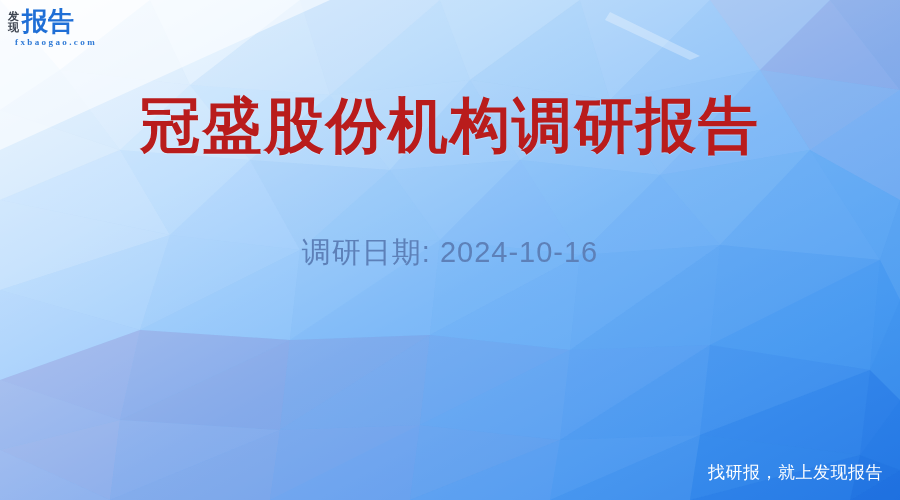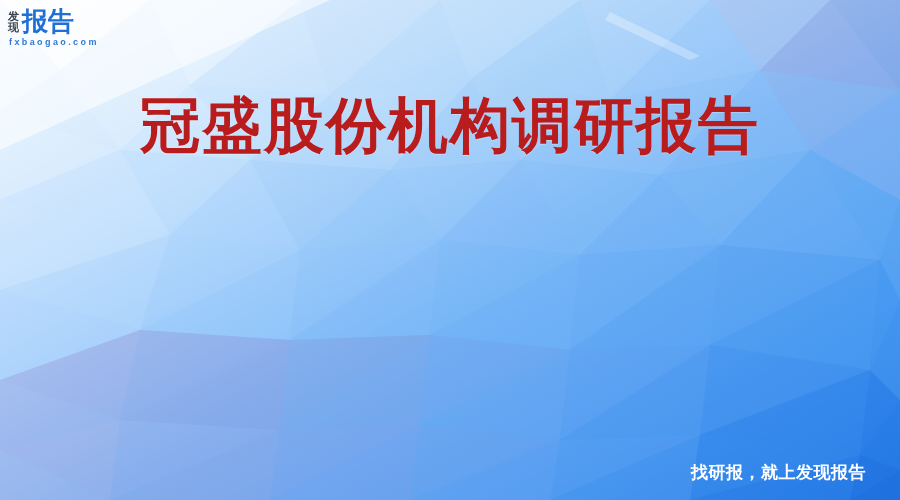--- a/index.html
+++ b/index.html
@@ -54,26 +54,26 @@
   .logo-main {
     font-size: 26px;
     font-weight: 700;
     color: #1f6fd6;
     letter-spacing: 0px;
     line-height: 1;
     font-family: "Liberation Sans", "DejaVu Sans", sans-serif;
   }
   .logo-domain {
     margin-top: 3px;
-    margin-left: 1px;
+    margin-left: 7px;
     font-size: 9px;
     font-weight: 700;
     color: #2f7ad6;
     letter-spacing: 2.4px;
-    font-family: Liberation Sans, sans-serif;
+    font-family: Liberation Serif, serif;
   }
   .title {
     position: absolute;
     left: 0;
     right: 0;
     top: 86px;
     text-align: center;
     font-size: 60px;
     font-weight: 700;
     color: #b91c1c;
@@ -88,24 +88,24 @@
     top: 233px;
     text-align: center;
     font-size: 29px;
     font-weight: 400;
     color: #5d80b8;
     letter-spacing: 1px;
     z-index: 5;
   }
   .tagline {
     position: absolute;
-    right: 34px;
+    right: 17px;
     bottom: 16px;
     font-size: 17px;
-    font-weight: 700;
+    font-weight: 400;
     color: #ffffff;
     letter-spacing: 0.5px;
     z-index: 5;
   }
 </style>
 </head>
 <body>
 
 <div id="cover">
 
@@ -224,16 +224,17 @@
         <span>发</span>
         <span>现</span>
       </div>
       <div class="logo-main">报告</div>
     </div>
     <div class="logo-domain">fxbaogao.com</div>
   </div>
 
   <div class="title">冠盛股份机构调研报告</div>
 
+  <div class="subtitle">调研日期: 2024-10-16</div>
 
   <div class="tagline">找研报，就上发现报告</div>
 
 </div>
 
 </body></html>

